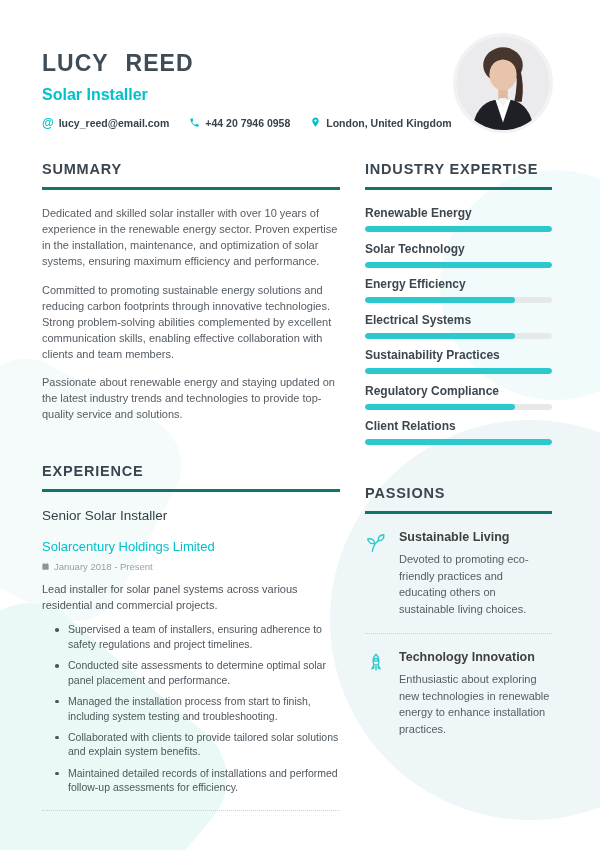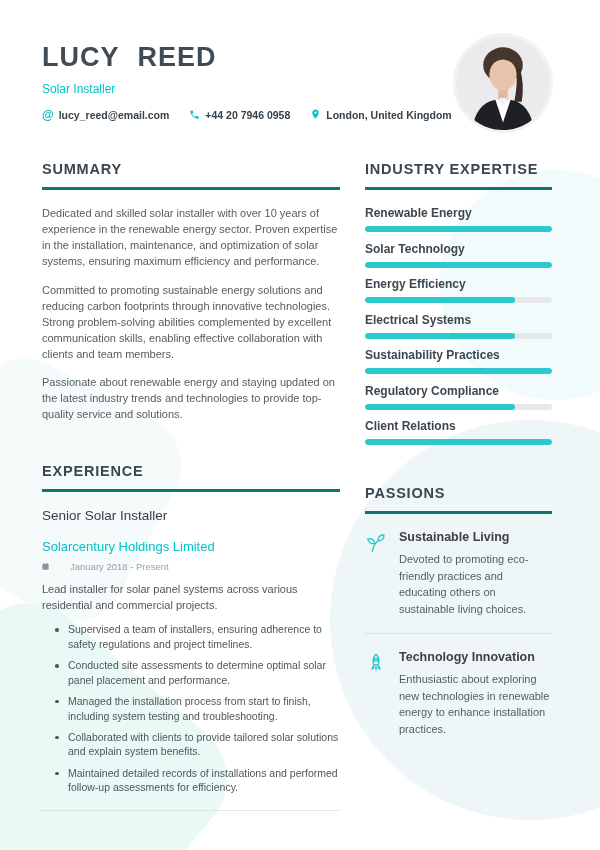--- a/index.html
+++ b/index.html
@@ -11,22 +11,22 @@
   .deco{position:absolute;z-index:0;}
   .deco-right-circle{right:-130px;top:420px;width:400px;height:400px;border-radius:50%;background:#eff6f7;}
   .deco-top-right{right:-70px;top:170px;width:230px;height:230px;border-radius:50%;background:#f1fbfb;}
   .deco-bottom-left{left:-110px;bottom:-90px;width:300px;height:300px;border-radius:60px;transform:rotate(40deg);background:#ebf9f6;}
   .deco-mid-left{left:-60px;top:380px;width:220px;height:220px;border-radius:50px;transform:rotate(28deg);background:#f4fbfa;}
 
   .content{position:relative;z-index:1;padding:36px 48px 0 42px;box-sizing:border-box;}
 
   
   .header{display:flex;justify-content:space-between;align-items:flex-start;}
-  .name{font-size:27px;font-weight:bold;color:#3f4b55;letter-spacing:1px;word-spacing:10px;margin-top:6px;}
-  .role{font-size:12px;font-weight:normal;color:#00c2cb;margin-top:9px;}
+  .name{font-size:23px;font-weight:bold;color:#3f4b55;letter-spacing:1px;word-spacing:10px;margin-top:14px;}
+  .role{font-size:16px;font-weight:bold;color:#00c2cb;margin-top:9px;}
   .contacts{display:flex;gap:20px;margin-top:12px;align-items:center;}
   .contact{display:flex;align-items:center;gap:5px;font-size:10.5px;font-weight:bold;color:#37424b;white-space:nowrap;}
   .at-glyph{color:#00c2cb;font-size:12px;font-weight:bold;}
   .avatar-wrap{width:94px;height:94px;border-radius:50%;overflow:hidden;flex:0 0 auto;margin-right:2px;box-shadow:0 0 0 3px #f2f2f4;}
 
   
   .main{display:flex;gap:25px;margin-top:31px;}
   .col-left{width:298px;flex:0 0 auto;}
   .col-right{width:187px;flex:0 0 auto;}
 
@@ -40,21 +40,21 @@
 
   
   .skill{margin-bottom:9.5px;}
   .skill-label{font-size:12px;font-weight:bold;color:#3c4750;margin-bottom:6px;}
   .skill-track{height:6px;border-radius:3px;background:#e6e8ea;overflow:hidden;}
   .skill-fill{height:100%;border-radius:3px;background:#2bc8cd;}
 
   
   .job-title{font-size:13.5px;font-weight:normal;color:#333f48;margin:0 0 6px 0;}
   .job-company{font-size:13px;font-weight:normal;color:#00c2cb;margin:16px 0 7px 0;}
-  .job-dates{display:flex;align-items:center;gap:21px;font-size:9.5px;color:#99a1a8;margin-bottom:10px;}
+  .job-dates{display:flex;align-items:center;gap:5px;font-size:9.5px;color:#99a1a8;margin-bottom:10px;}
   .job-desc{font-size:11px;line-height:1.45;color:#4e565d;margin:0 0 8px 0;}
   .bullets{margin:0;padding:0;list-style:none;}
   .bullets li{
     position:relative;font-size:10.5px;line-height:1.4;color:#4e565d;
     padding-left:16px;margin:0 0 6.5px 0;margin-left:10px;
   }
   .bullets li::before{content:"";position:absolute;left:3px;top:6px;width:3.5px;height:3.5px;border-radius:50%;background:#4e565d;}
   .dotted-sep{border:none;border-top:1.5px dotted #ccd1d5;margin:15px 0 18px 0;}
 
   

